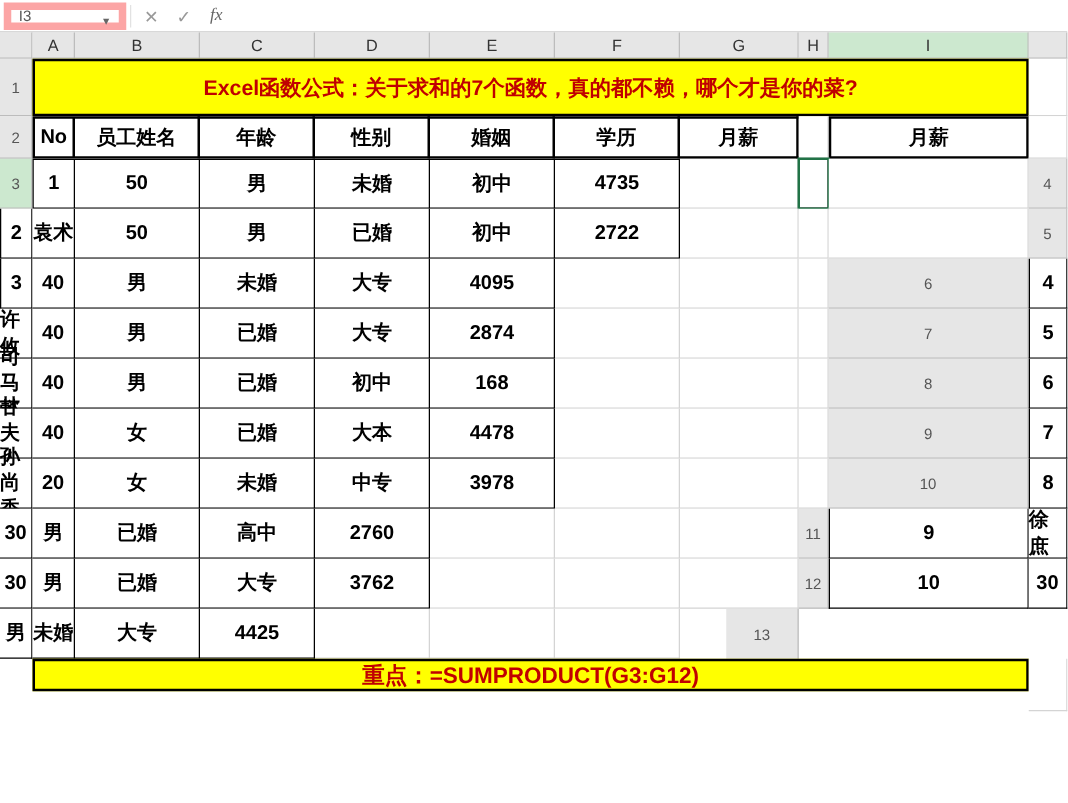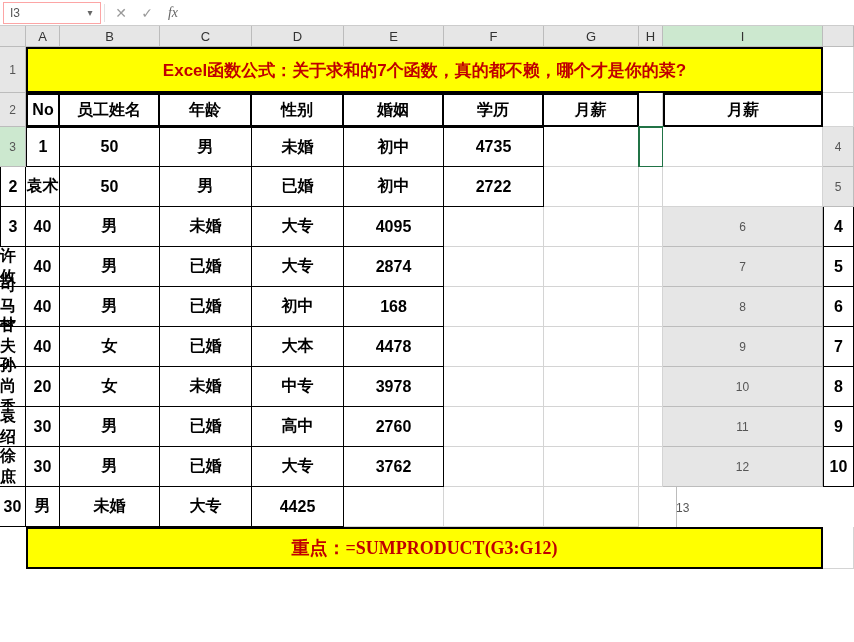--- a/index.html
+++ b/index.html
@@ -18,21 +18,21 @@
     border-bottom: 1px solid #ccc;
     background: #fff;
     padding: 0;
     font-size: 12px;
     color: #555;
   }
   .name-box {
     width: 98px;
     height: 22px;
     margin: 1px 3px 1px 3px;
-    border: 1px solid #fca5a5;
+    border: 6px solid #fca5a5;
     background: #fff;
     display: flex;
     align-items: center;
     padding: 0 6px;
     position: relative;
   }
   .name-box .dd {
     position: absolute;
     right: 4px;
     top: 4px;
@@ -236,21 +236,20 @@
     <div class="data-cell" style="height: 40px; border-top: none;">20</div>
     <div class="data-cell" style="height: 40px; border-top: none;">女</div>
     <div class="data-cell" style="height: 40px; border-top: none;">未婚</div>
     <div class="data-cell" style="height: 40px; border-top: none;">中专</div>
     <div class="data-cell" style="height: 40px; border-top: none;">3978</div>
     <div class="cell" style="height:40px;"></div>
     <div class="cell" style="height:40px;"></div>
     <div class="cell" style="height:40px;"></div>
     <div class="row-header" style="height:40px;line-height:40px;">10</div>
     <div class="data-cell" style="height: 40px; border-top: none;">8</div>
-    <div class="data-cell" style="height: 40px; border-top: none;">袁绍</div>
     <div class="data-cell" style="height: 40px; border-top: none;">30</div>
     <div class="data-cell" style="height: 40px; border-top: none;">男</div>
     <div class="data-cell" style="height: 40px; border-top: none;">已婚</div>
     <div class="data-cell" style="height: 40px; border-top: none;">高中</div>
     <div class="data-cell" style="height: 40px; border-top: none;">2760</div>
     <div class="cell" style="height:40px;"></div>
     <div class="cell" style="height:40px;"></div>
     <div class="cell" style="height:40px;"></div>
     <div class="row-header" style="height:40px;line-height:40px;">11</div>
     <div class="data-cell" style="height: 40px; border-top: none;">9</div>
@@ -267,15 +266,15 @@
     <div class="data-cell" style="height: 40px; border-top: none;">10</div>
     <div class="data-cell" style="height: 40px; border-top: none;">30</div>
     <div class="data-cell" style="height: 40px; border-top: none;">男</div>
     <div class="data-cell" style="height: 40px; border-top: none;">未婚</div>
     <div class="data-cell" style="height: 40px; border-top: none;">大专</div>
     <div class="data-cell" style="height: 40px; border-top: none;">4425</div>
     <div class="cell" style="height:40px;"></div>
     <div class="cell" style="height:40px;"></div>
     <div class="cell" style="height:40px;"></div>
     <div class="row-header" style="height:42px;line-height:42px;margin-left:37px;">13</div>
-    <div class="footer-cell" style="grid-column: 2 / span 9; height: 42px; font-family: Liberation Serif, serif;">重点：=SUMPRODUCT(G3:G12)</div>
+    <div class="footer-cell" style="grid-column: 2 / span 9; height: 26px;">重点：=SUMPRODUCT(G3:G12)</div>
     <div class="cell" style="height:42px;"></div>
   </div>
 
 </body></html>

